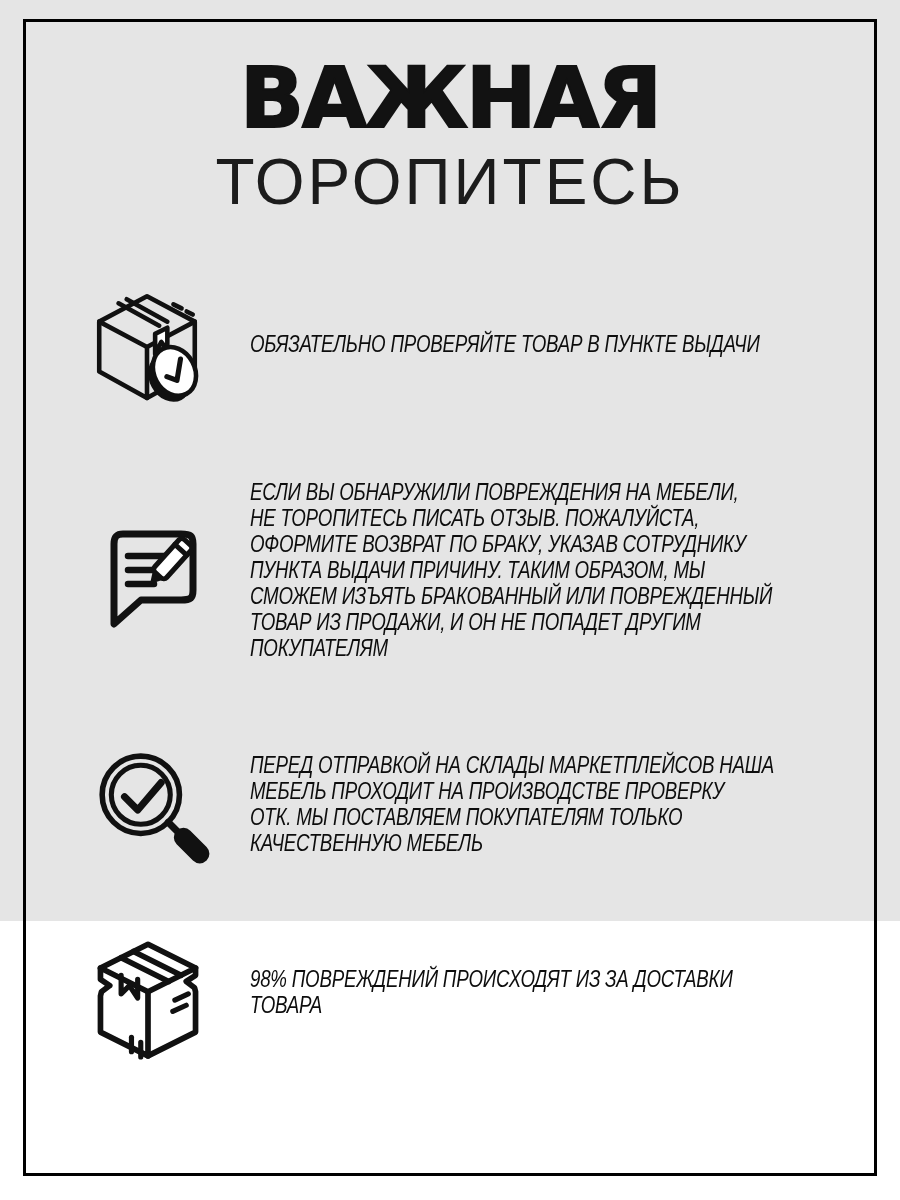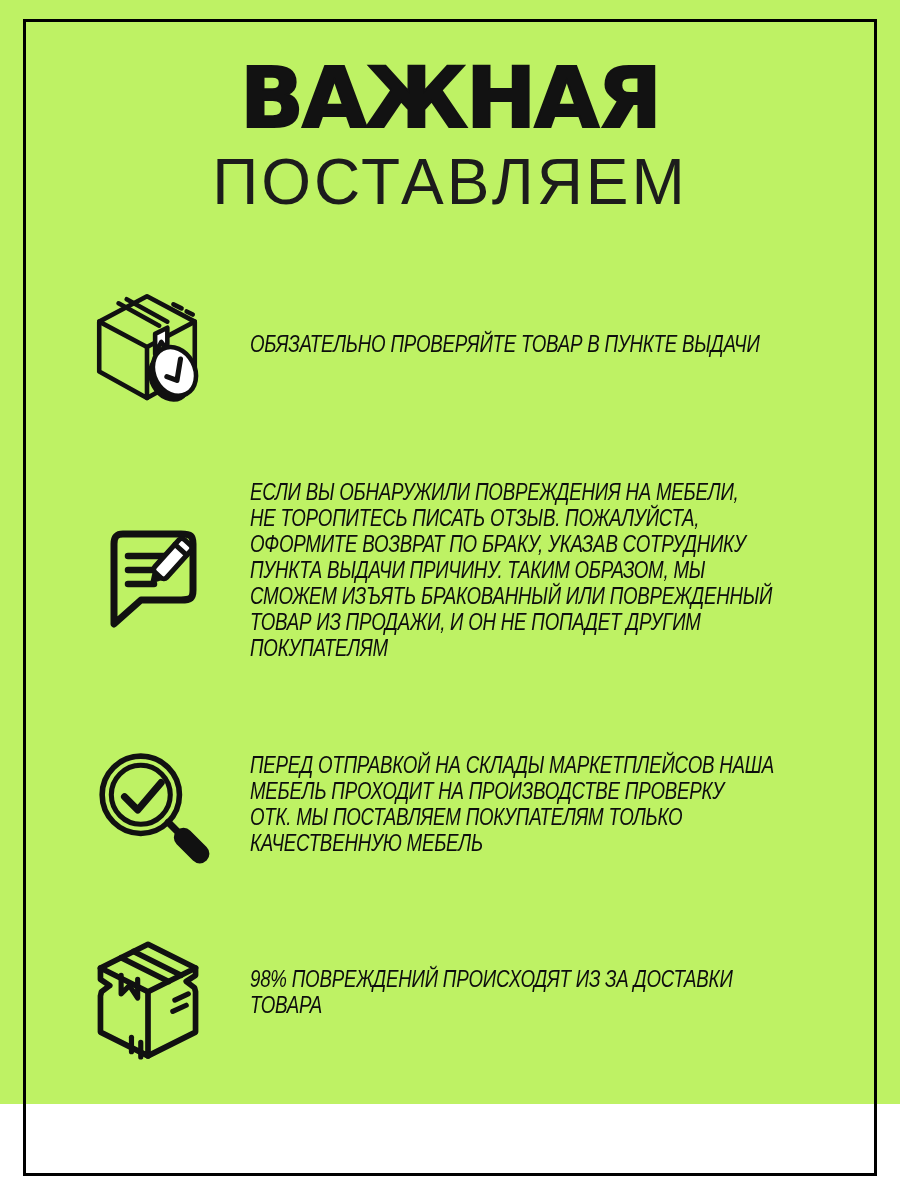--- a/index.html
+++ b/index.html
@@ -1,22 +1,22 @@
 <!DOCTYPE html>
 <html><head>
 <meta charset="utf-8">
 <style>
   * { margin: 0; padding: 0; box-sizing: border-box; }
   html, body { width: 900px; height: 1200px; background: #ffffff; overflow: hidden; }
   body { font-family: "Liberation Sans", sans-serif; color: #111; }
 
   .canvas {
     position: relative;
-    width: 900px; height: 1104px;
-    background: #bef264;
+    width: 900px; height: 921px;
+    background: #e5e5e5;
   }
 
   .frame {
     position: absolute;
     left: 23px; top: 19px;
     width: 854px; height: 1157px;
     border: 3px solid #000000;
   }
 
   .title-main {
@@ -64,21 +64,21 @@
   }
 </style>
 </head>
 <body>
 
 <div class="canvas">
 
   <div class="frame"></div>
 
   <div class="title-main">ВАЖНАЯ</div>
-  <div class="title-sub">ПОСТАВЛЯЕМ</div>
+  <div class="title-sub">ТОРОПИТЕСЬ</div>
 
   <div class="icon" style="left:86px; top:283px; width:122px; height:122px;">
     <svg viewBox="0 0 120 120" fill="none" stroke="#111" stroke-width="4.5" stroke-linejoin="round" stroke-linecap="round">
       <path d="M60,13 L107,38 L60,63 L13,38 Z"></path>
       <path d="M13,38 L13,87 L60,113 L60,63"></path>
       <path d="M107,38 L107,87 L60,113"></path>
       <path d="M32,20 L72,42"></path>
       <path d="M40,16 L80,38"></path>
       <path d="M86,21 L94,25"></path>
       <path d="M99,28 L105,31"></path>

